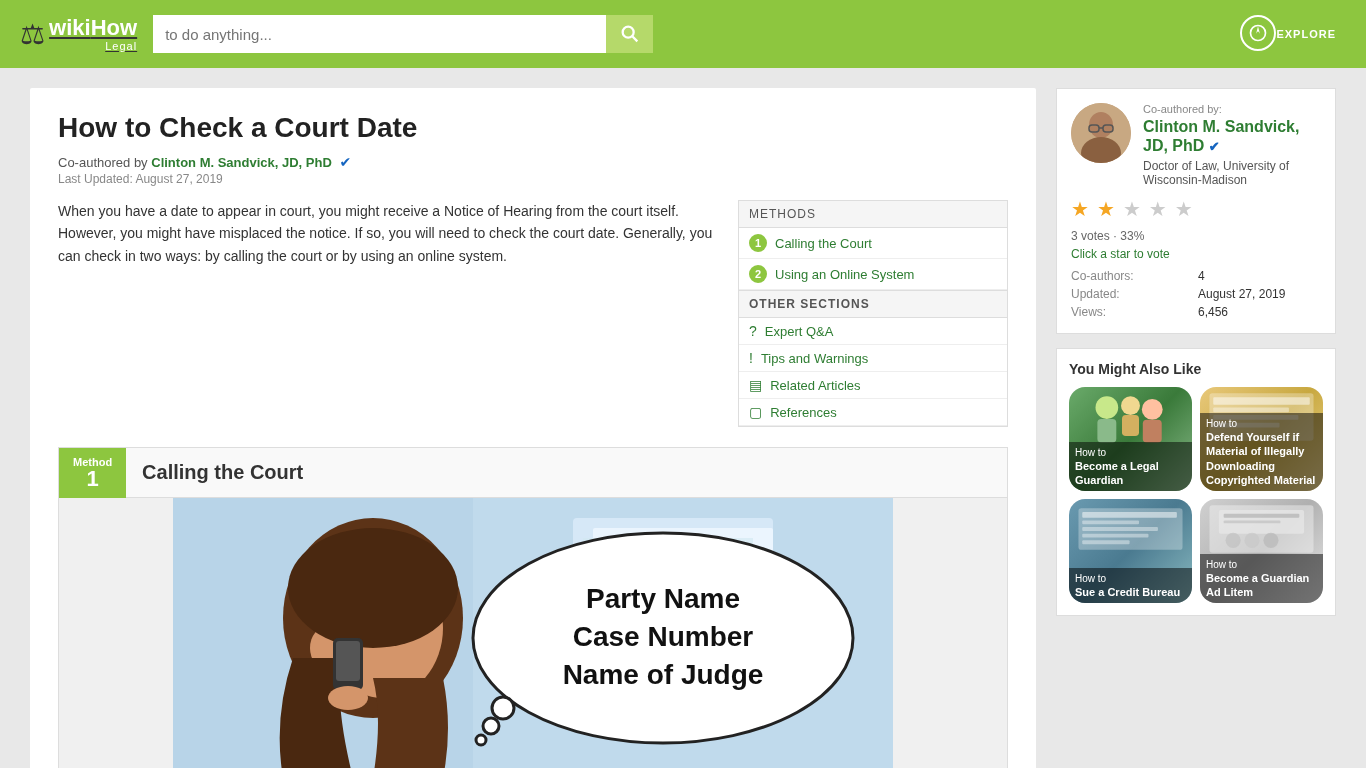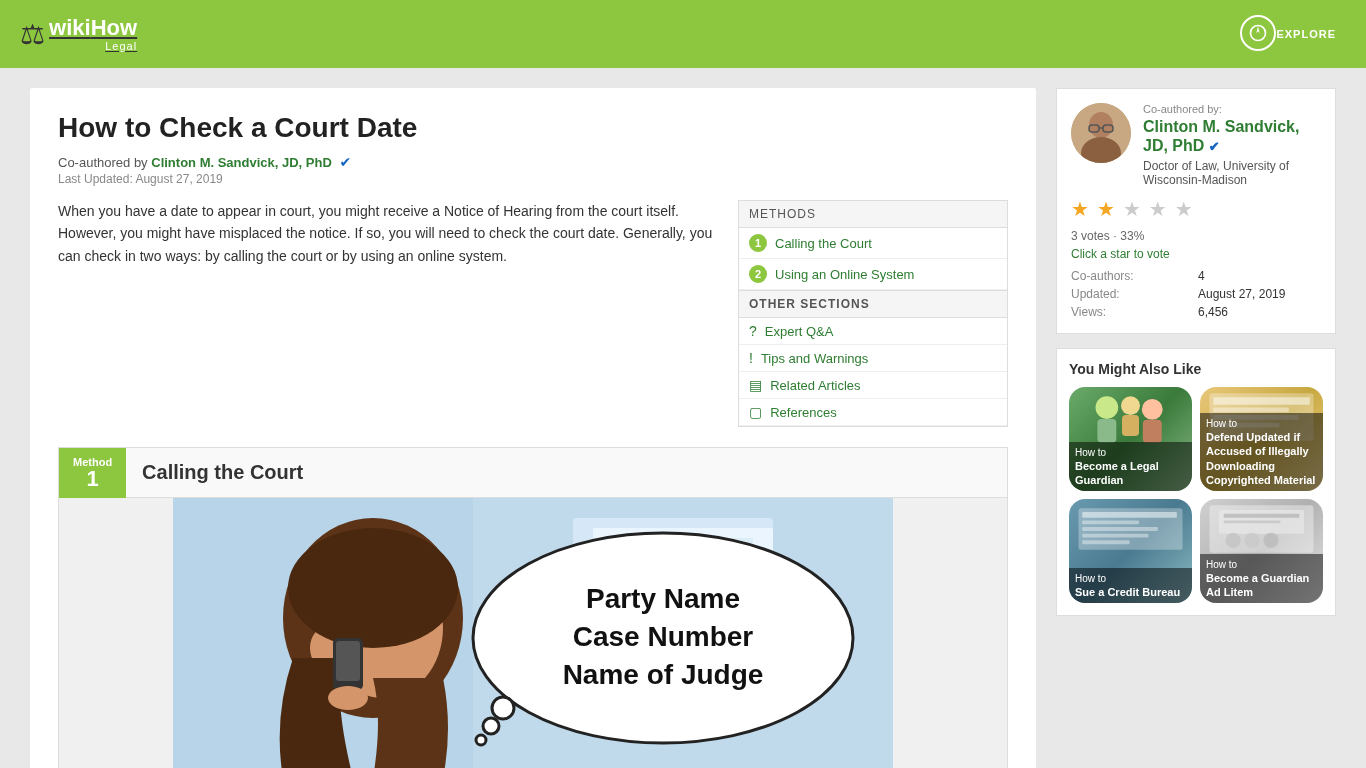--- a/index.html
+++ b/index.html
@@ -363,20 +363,29 @@
 <div id="header">
   <div id="logo-area">
     <span class="scale-icon">⚖</span>
     <div id="logo-text">
       <div style="display:flex; align-items:baseline;">
         <span style="font-size:22px;font-weight:700;color:#fff;">wiki</span>
           <span style="font-size:22px;font-weight:900;color:#fff;">How</span>
       </div>
       <div style="font-size:11px;color:#fff;letter-spacing:1px;text-align:right;">Legal</div>
     </div>
+  </div>
+  <div id="search-bar">
+    <input id="search-input" type="text" placeholder="to do anything..." style="">
+    <button id="search-button">
+      <svg id="search-icon-svg" viewBox="0 0 24 24" fill="white">
+        <circle cx="10" cy="10" r="6" stroke="white" stroke-width="2.5" fill="none"></circle>
+        <line x1="14.5" y1="14.5" x2="20" y2="20" stroke="white" stroke-width="2.5"></line>
+      </svg>
+    </button>
   </div>
   <div id="explore-area">
     <div id="explore-icon">
       <svg width="20" height="20" viewBox="0 0 24 24" fill="white">
         <circle cx="12" cy="12" r="9" stroke="white" stroke-width="2" fill="none"></circle>
         <polygon points="12,4 14,12 12,14 10,12" fill="white"></polygon>
         <polygon points="12,20 10,12 12,10 14,12" fill="#8dc63f"></polygon>
       </svg>
     </div>
     <div id="explore-label">EXPLORE</div>
@@ -552,21 +561,21 @@
             <svg width="100%" height="60" viewBox="0 0 130 60">
               <rect x="10" y="5" width="110" height="50" rx="3" fill="#fff" opacity="0.3"></rect>
               <rect x="14" y="9" width="102" height="8" rx="1" fill="#fff" opacity="0.5"></rect>
               <rect x="14" y="20" width="80" height="5" rx="1" fill="#fff" opacity="0.4"></rect>
               <rect x="14" y="28" width="90" height="5" rx="1" fill="#fff" opacity="0.4"></rect>
               <rect x="14" y="36" width="70" height="5" rx="1" fill="#fff" opacity="0.4"></rect>
             </svg>
           </div>
           <div class="related-card-overlay">
             <div class="related-card-how">How to</div>
-            <div>Defend Updated if Accused of Illegally Downloading Copyrighted Material</div>
+            <div>Defend Yourself if Material of Illegally Downloading Copyrighted Material</div>
           </div>
         </div>
         <div class="related-card">
           <div style="width:100%;height:100%;background:linear-gradient(135deg,#6a9ab0,#4a7a90,#8abac0);">
             <svg width="100%" height="60" viewBox="0 0 130 60">
               <rect x="10" y="8" width="110" height="44" rx="3" fill="#fff" opacity="0.3"></rect>
               <rect x="14" y="12" width="100" height="6" rx="1" fill="#fff" opacity="0.5"></rect>
               <rect x="14" y="21" width="60" height="4" rx="1" fill="#fff" opacity="0.4"></rect>
               <rect x="14" y="28" width="80" height="4" rx="1" fill="#fff" opacity="0.4"></rect>
               <rect x="14" y="35" width="70" height="4" rx="1" fill="#fff" opacity="0.4"></rect>

